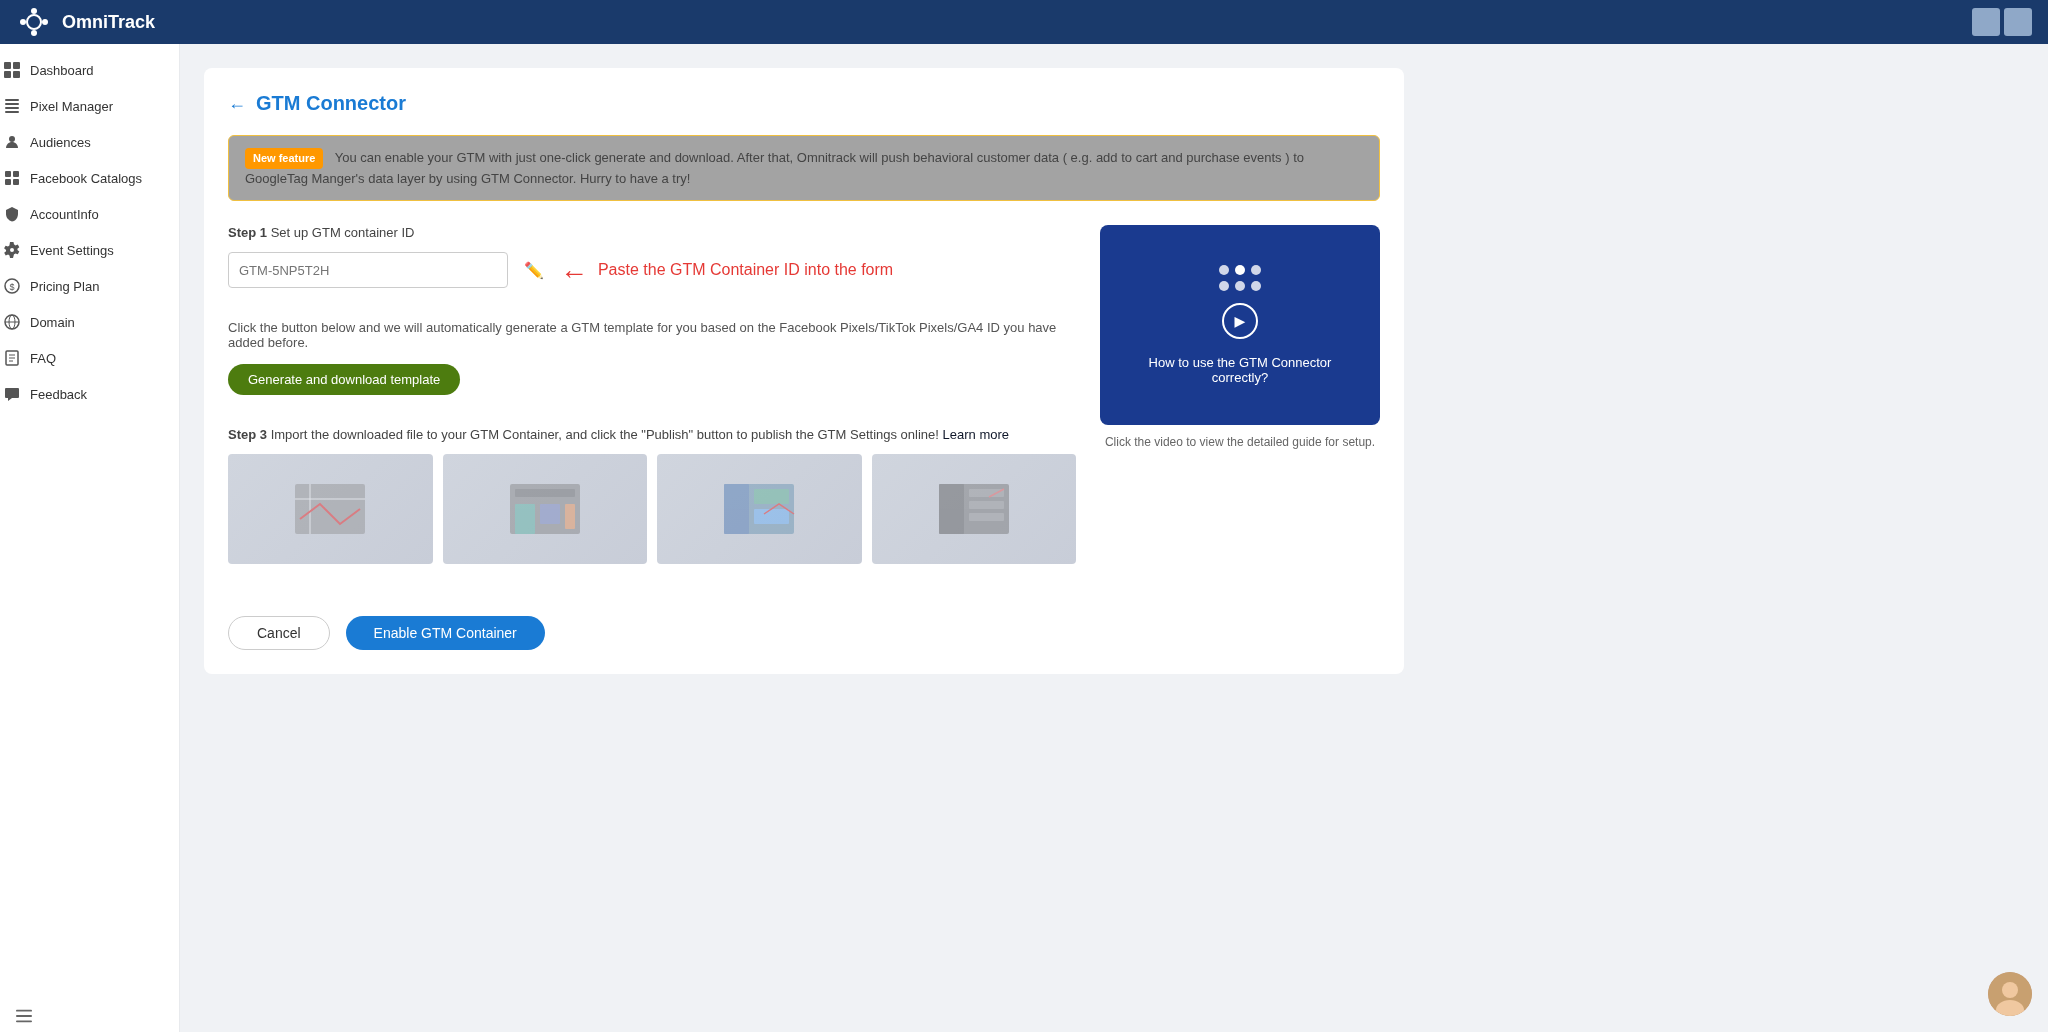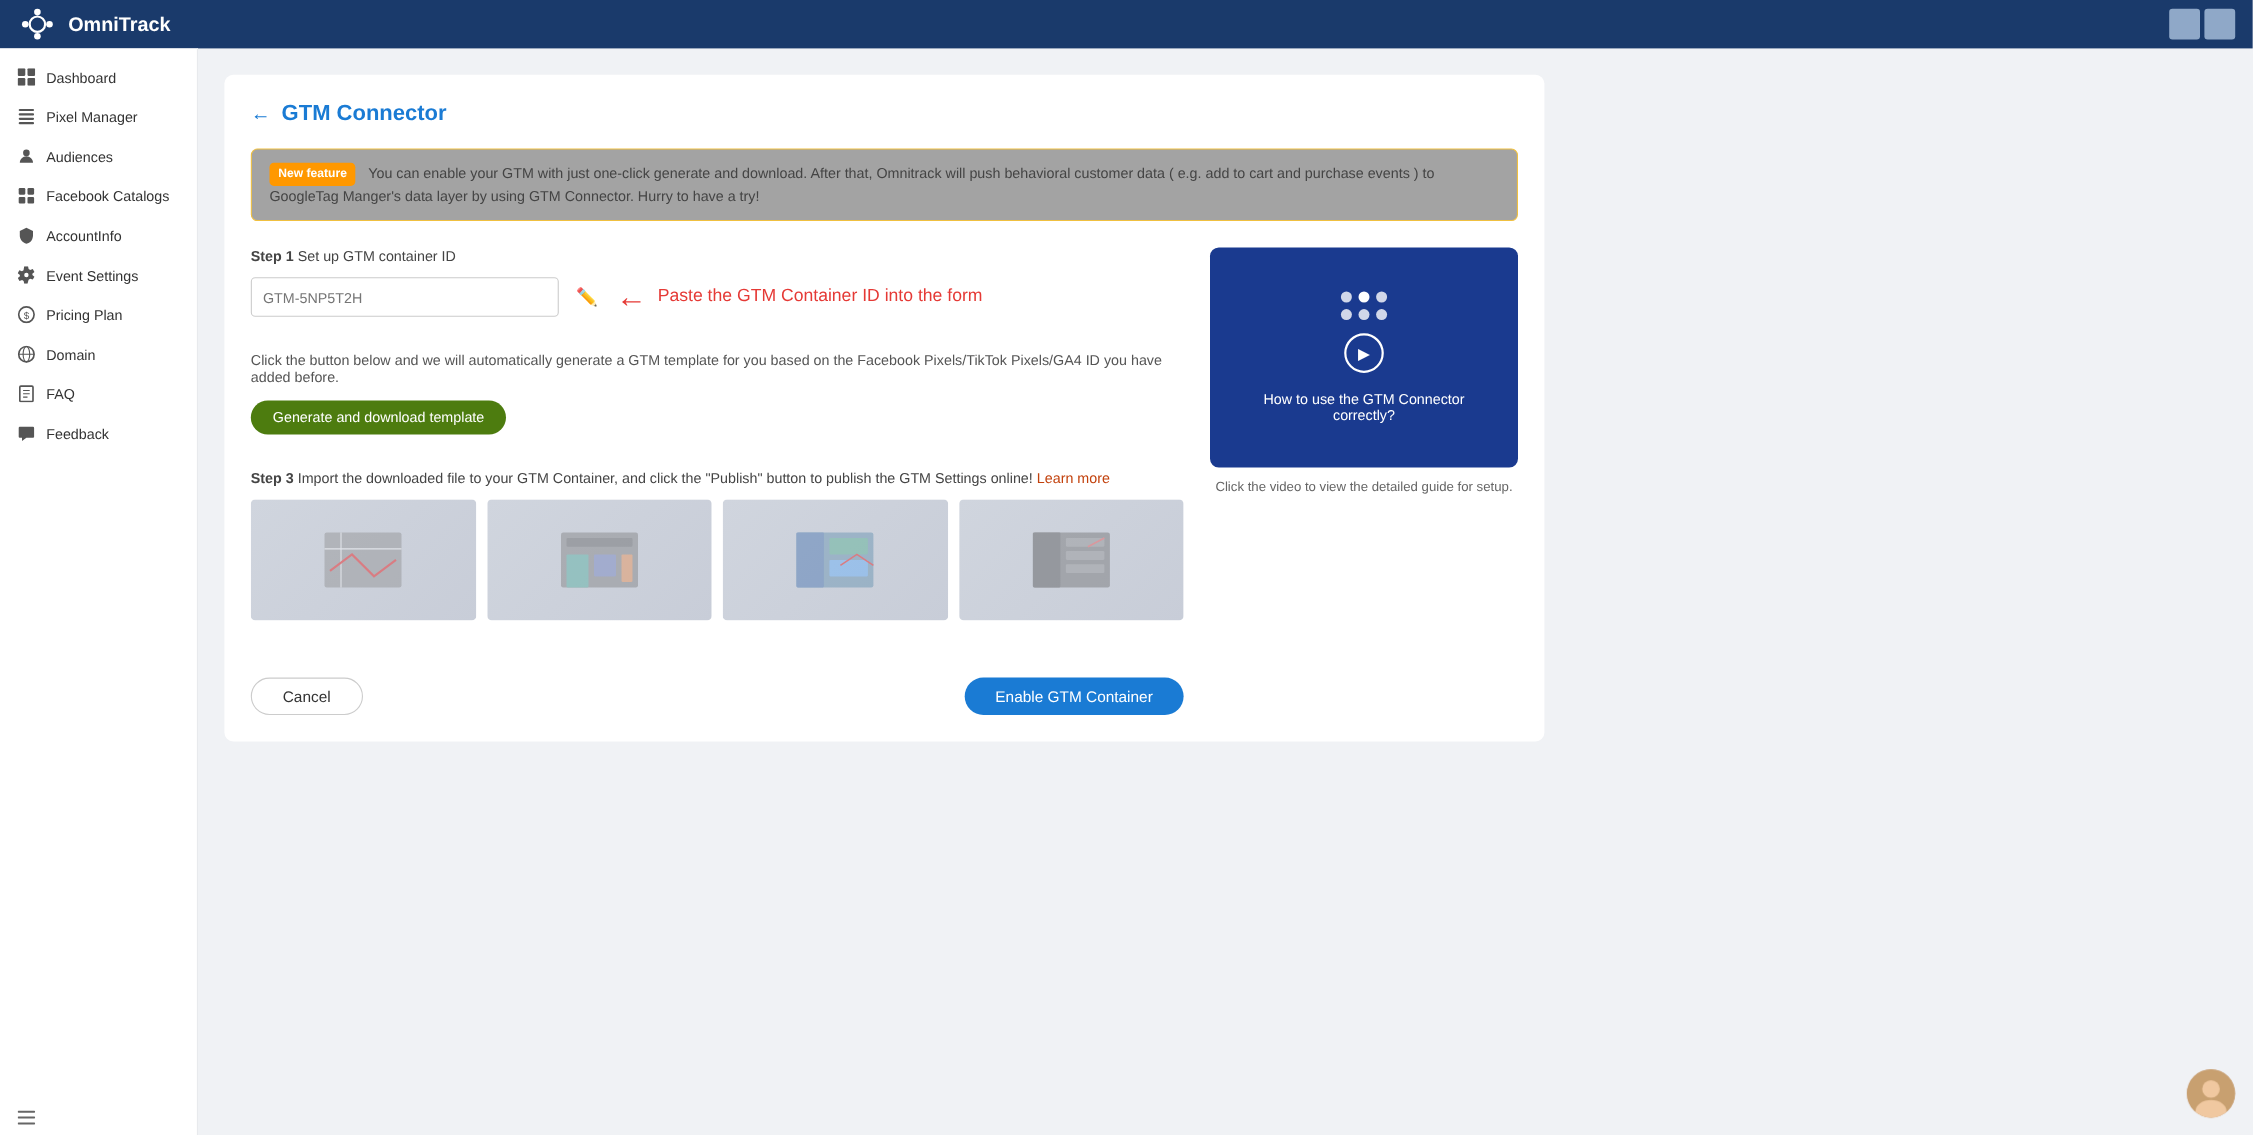--- a/index.html
+++ b/index.html
@@ -49,21 +49,21 @@
       width: 180px;
       background: white;
       border-right: 1px solid #e8eaed;
       flex-shrink: 0;
       padding: 8px 0;
     }
     .sidebar-item {
       display: flex;
       align-items: center;
       gap: 10px;
-      padding: 10px 16px;
+      padding: 10px 4px;
       cursor: pointer;
       font-size: 13px;
       color: #333;
     }
     .sidebar-icon {
       width: 16px;
       height: 16px;
       display: flex;
       align-items: center;
       justify-content: center;
@@ -194,21 +194,21 @@
       font-size: 13px;
       cursor: pointer;
       font-weight: 500;
     }
 
     
     .step3-section {
       margin-bottom: 32px;
     }
     .learn-more-link {
-      color: #c2410c;
+      color: #0f172a;
       text-decoration: none;
     }
     .screenshots-row {
       display: flex;
       gap: 10px;
     }
     .screenshot-thumb {
       flex: 1;
       height: 110px;
       background: #e0e4ea;
@@ -225,21 +225,21 @@
       justify-content: center;
     }
     .screenshot-1 { background: #dce0e8; }
     .screenshot-2 { background: #c8cdd8; }
     .screenshot-3 { background: linear-gradient(135deg, #b8c8e0 0%, #a8b8d0 100%); }
     .screenshot-4 { background: #c8cdd8; }
 
     
     .actions-row {
       display: flex;
-      justify-content: space-between;
+      justify-content: flex-start;
       gap: 16px;
       margin-top: 20px;
       padding-top: 20px;
     }
     .cancel-btn {
       background: white;
       color: #333;
       border: 1px solid #ccc;
       border-radius: 20px;
       padding: 8px 28px;

